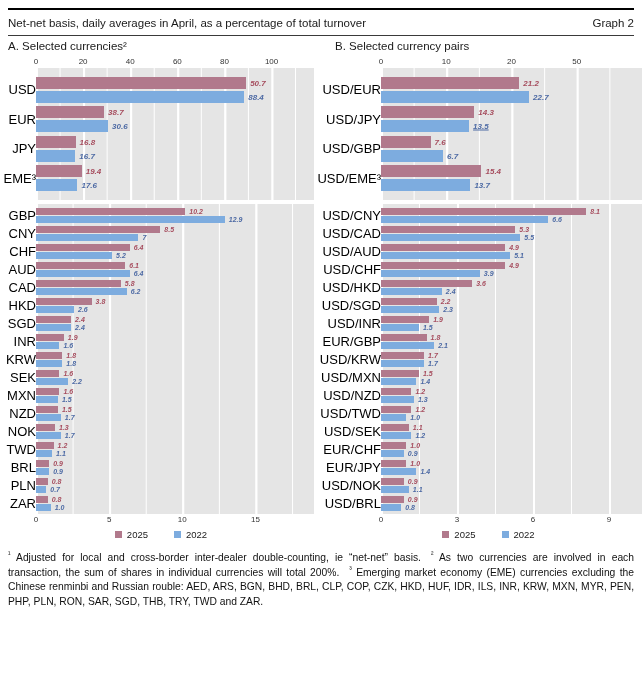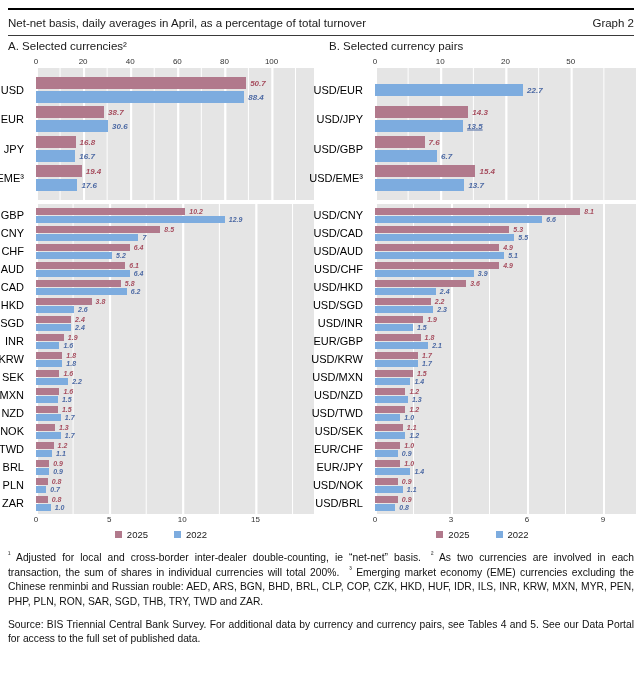--- a/index.html
+++ b/index.html
@@ -6,31 +6,31 @@
   .page{
     width:642px;height:679px;box-sizing:border-box;position:relative;
     padding:0 8px;overflow:hidden;background:#fff;
     font-family:"Liberation Sans",sans-serif;color:#000;
   }
   .rule-heavy{height:2px;background:#000;}
   .rule-top{margin-top:8px;}
   .rule-thin{height:1px;background:#3a3a3a;margin-top:6px;}
   .title{margin-top:7px;font-size:14px;line-height:1.25;color:#1a1a1a;}
   .subtitle-row{margin-top:7px;display:flex;justify-content:space-between;align-items:baseline;font-size:11.5px;color:#1a1a1a;}
-  .cols{display:grid;grid-template-columns:306px 307px;column-gap:15px;margin-top:4px;}
+  .cols{display:grid;grid-template-columns:306px 307px;column-gap:21px;margin-top:4px;}
   .panel-title{font-size:11.5px;color:#1a1a1a;height:16px;}
   .chart{display:block;}
   .axis-row{position:relative;height:12px;font-size:8px;color:#333;}
   .axis-row .tick{position:absolute;top:1px;transform:translateX(-50%);white-space:nowrap;}
   .chart-body{display:flex;}
   .gutters{display:flex;flex-direction:column;box-sizing:border-box;}
   .col-a .gutters{width:28px;}
   .col-b .gutters{width:46px;}
   .plot{flex:1;display:flex;flex-direction:column;box-sizing:border-box;}
-  .cat{flex:1;display:flex;align-items:center;justify-content:flex-end;padding-right:12px;font-size:11px;color:#000;white-space:nowrap;margin-left:16px;}
+  .cat{flex:1;display:flex;align-items:center;justify-content:flex-end;padding-right:0;font-size:13px;color:#000;white-space:nowrap;margin-left:16px;}
   .group{flex:1;display:flex;flex-direction:column;justify-content:center;}
   .bline{position:relative;}
   .bar{height:100%;}
   .vlabel{position:absolute;top:50%;transform:translateY(-50%);font-style:italic;font-weight:600;white-space:nowrap;}
   
   .ct .chart-body{height:132px;}
   .ct .plot,.ct .gutters{padding:7px 0;}
   .ct .group{gap:2px;}
   .ct .bline{height:12px;}
   .ct .vlabel{font-size:8px;}
@@ -352,20 +352,24 @@
           <div class="chart-body">
             <div class="gutters">
               <div class="cat">USD/EUR</div>
               <div class="cat">USD/JPY</div>
               <div class="cat">USD/GBP</div>
               <div class="cat">USD/EME³</div>
             </div>
             <div class="plot" style="background-color: rgb(229, 229, 229); background-image: linear-gradient(to right, rgb(255, 255, 255) 1px, rgba(0, 0, 0, 0) 1px), linear-gradient(to right, rgb(255, 255, 255) 2px, rgba(0, 0, 0, 0) 2px); background-size: 12.5% 100%, 25% 100%;">
               <div class="group">
                 <div class="bline">
+                  <div class="bar" style="width: 53%; background: rgb(177, 121, 140);"></div>
+                  <span class="vlabel" style="left: calc(53% + 4px); color: rgb(166, 77, 94);">21.2</span>
+                </div>
+                <div class="bline">
                   <div class="bar" style="width: 56.75%; background: rgb(125, 172, 223);"></div>
                   <span class="vlabel" style="left: calc(56.75% + 4px); color: rgb(77, 106, 164);">22.7</span>
                 </div>
               </div>
               <div class="group">
                 <div class="bline">
                   <div class="bar" style="width: 35.75%; background: rgb(177, 121, 140);"></div>
                   <span class="vlabel" style="left: calc(35.75% + 4px); color: rgb(166, 77, 94);">14.3</span>
                 </div>
                 <div class="bline">
@@ -607,17 +611,14 @@
           <span>2022</span>
         </span>
       </div>
     </div>
   </div>
 
   <div class="footnotes">
     <span class="fn"><span class="fnm">¹</span> <span>Adjusted for local and cross-border inter-dealer double-counting, ie “net-net” basis.</span></span><span class="fn"><span class="fnm">²</span> <span>As two currencies are involved in each transaction, the sum of shares in individual currencies will total 200%.</span></span><span class="fn"><span class="fnm">³</span> <span>Emerging market economy (EME) currencies excluding the Chinese renminbi and Russian rouble: AED, ARS, BGN, BHD, BRL, CLP, COP, CZK, HKD, HUF, IDR, ILS, INR, KRW, MXN, MYR, PEN, PHP, PLN, RON, SAR, SGD, THB, TRY, TWD and ZAR.</span></span>
   </div>
 
-  <div class="source">
-    <span>Source: BIS Triennial Central Bank Survey. For additional data by currency and currency pairs, see Tables 4 and 5. See our </span><span>Data Portal</span><span> for access to the full set of published data.</span>
-  </div>
 
 </div>
 
 </body></html>

